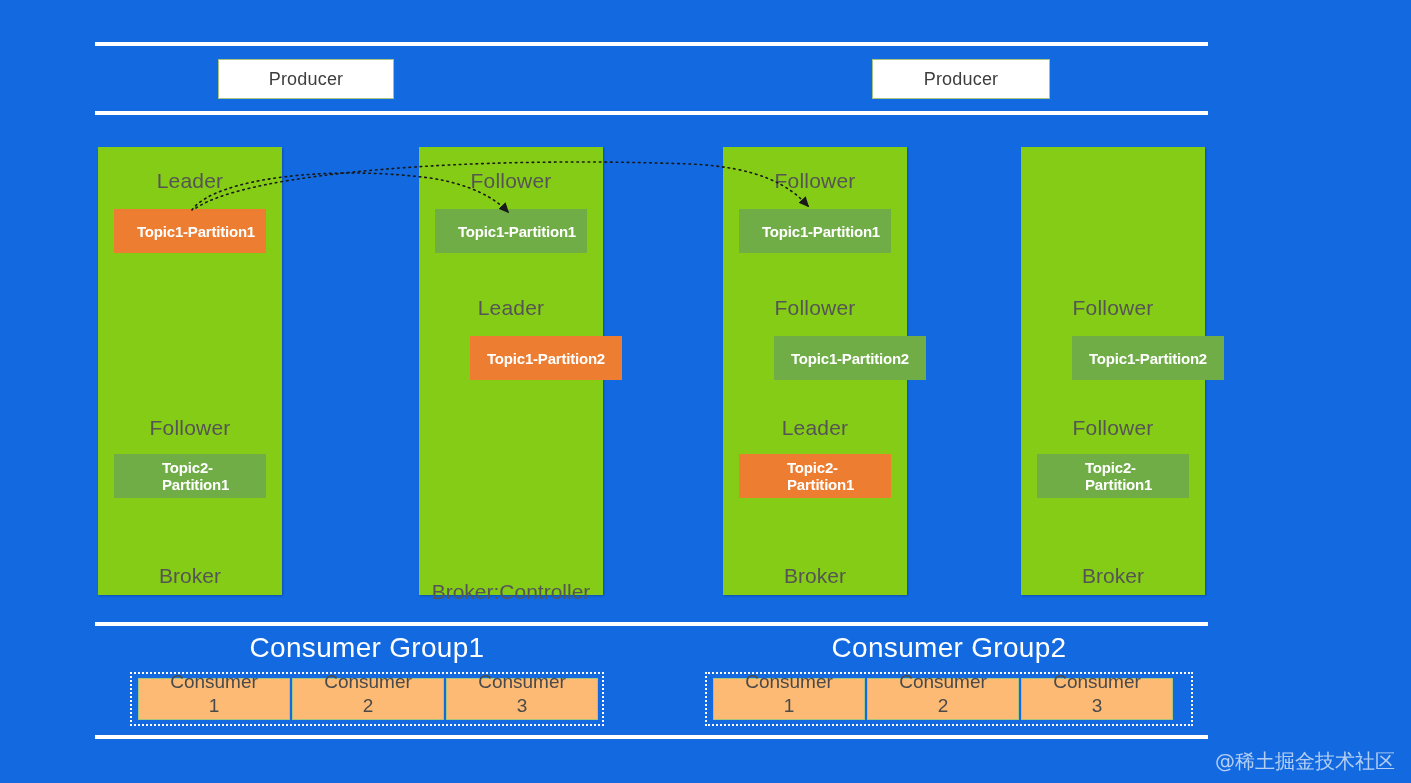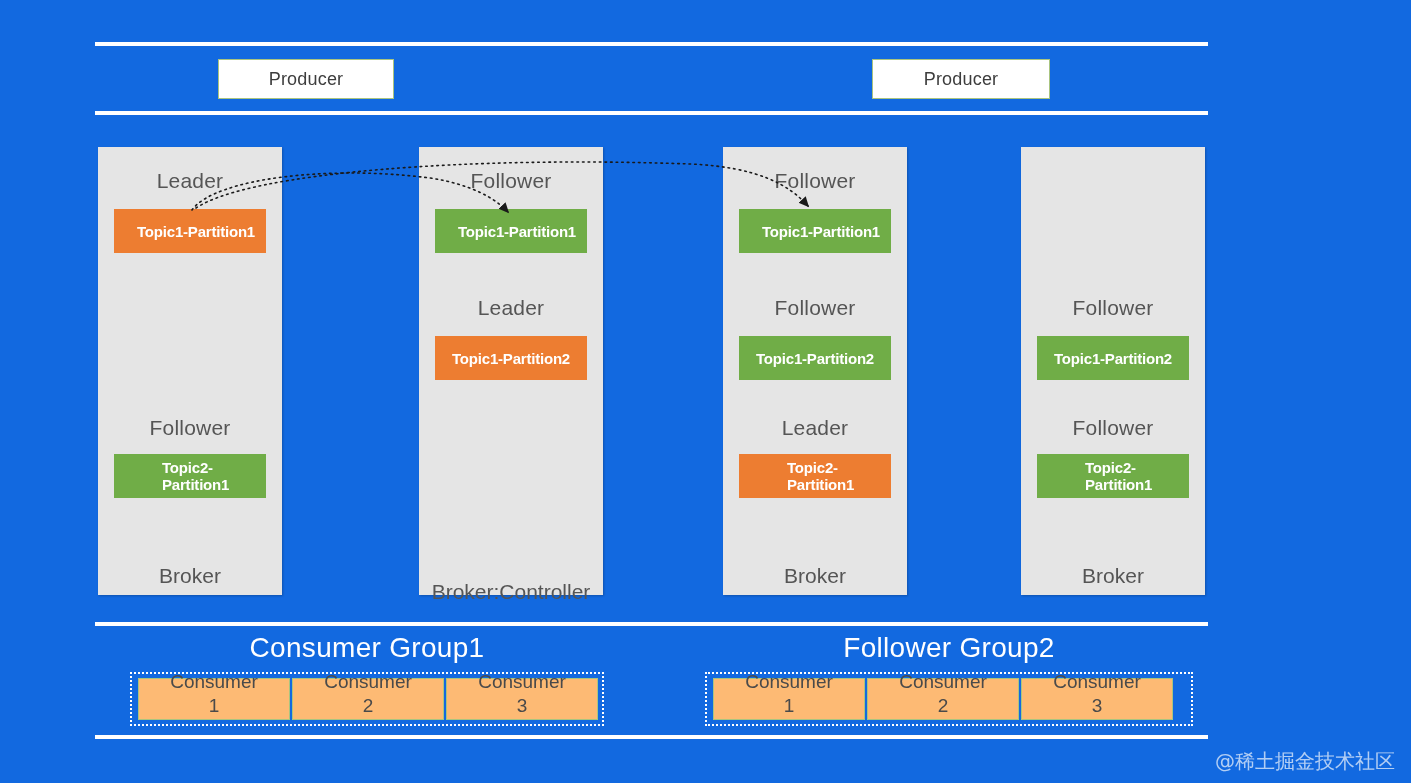--- a/index.html
+++ b/index.html
@@ -46,21 +46,21 @@
   }
   #producer-1 { left: 218px; top: 59px; width: 176px; height: 40px; }
   #producer-2 { left: 872px; top: 59px; width: 178px; height: 40px; }
 
   
   .broker-box {
     position: absolute;
     top: 147px;
     width: 184px;
     height: 448px;
-    background: #e5e5e5;
+    background: #84cc16;
     box-shadow: 1px 1px 2px rgba(0,0,0,0.22);
   }
   #broker-1 { left: 98px; }
   #broker-2 { left: 419px; }
   #broker-3 { left: 723px; }
   #broker-4 { left: 1021px; }
 
   .role-label {
     position: absolute;
     left: 0;
@@ -85,21 +85,21 @@
     letter-spacing: -0.2px;
     box-sizing: border-box;
   }
   .chip-leader   { background: #ed7d31; }
   .chip-follower { background: #70ad47; }
 
   
   .slot-1 .role-label { top: 22px; }
   .slot-1 .partition-chip { top: 62px; padding-left: 12px; }
   .slot-2 .role-label { top: 149px; }
-  .slot-2 .partition-chip { top: 189px; }
+  .slot-2 .partition-chip { top: 189px; margin-left: 35px; }
   .slot-3 .role-label { top: 269px; }
   .slot-3 .partition-chip { top: 307px; padding-left: 48px; }
 
   .broker-name {
     position: absolute;
     left: 0;
     bottom: 8px;
     width: 100%;
     text-align: center;
     font-size: 21px;
@@ -268,21 +268,21 @@
   </div>
   <div class="consumer-box" id="consumer-1-2">
     <div class="consumer-label">Consumer
 2</div>
   </div>
   <div class="consumer-box" id="consumer-1-3">
     <div class="consumer-label">Consumer
 3</div>
   </div>
 
-  <div class="group-title" id="group-2-title">Follower Group2</div>
+  <div class="group-title" id="group-2-title">Consumer Group2</div>
   <div class="group-frame" id="group-2-frame"></div>
 
   <div class="consumer-box" id="consumer-2-1">
     <div class="consumer-label">Consumer
 1</div>
   </div>
   <div class="consumer-box" id="consumer-2-2">
     <div class="consumer-label">Consumer
 2</div>
   </div>

